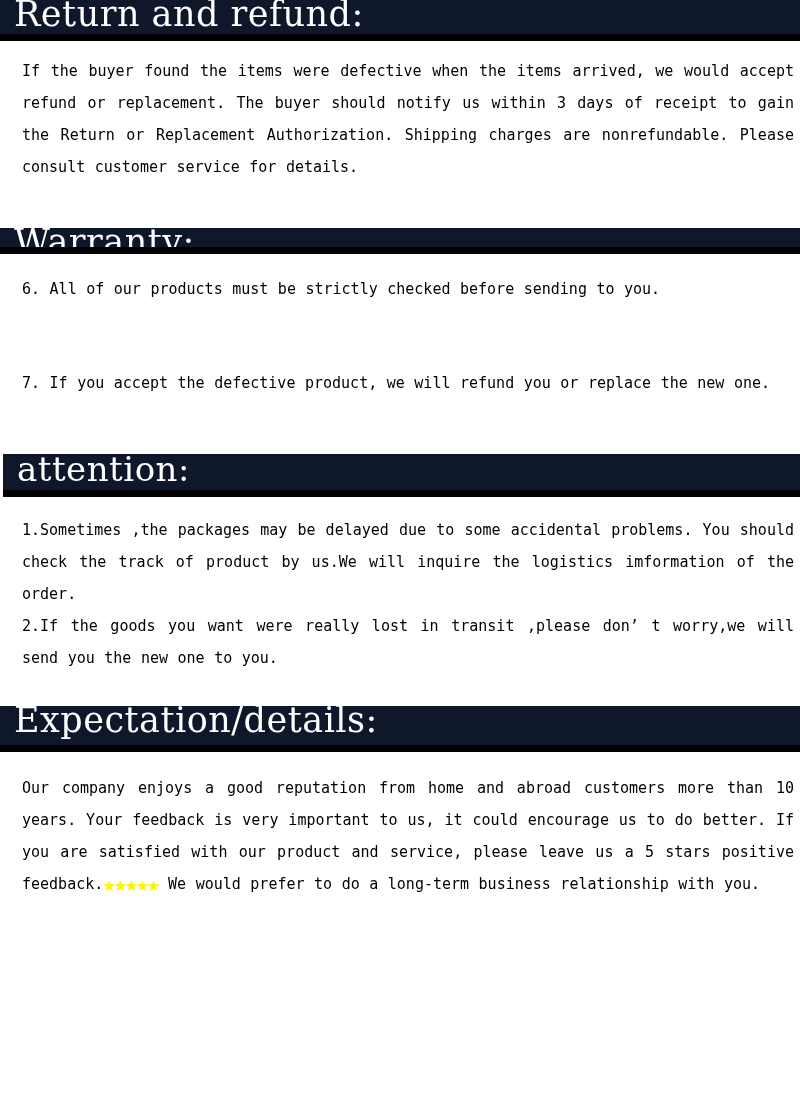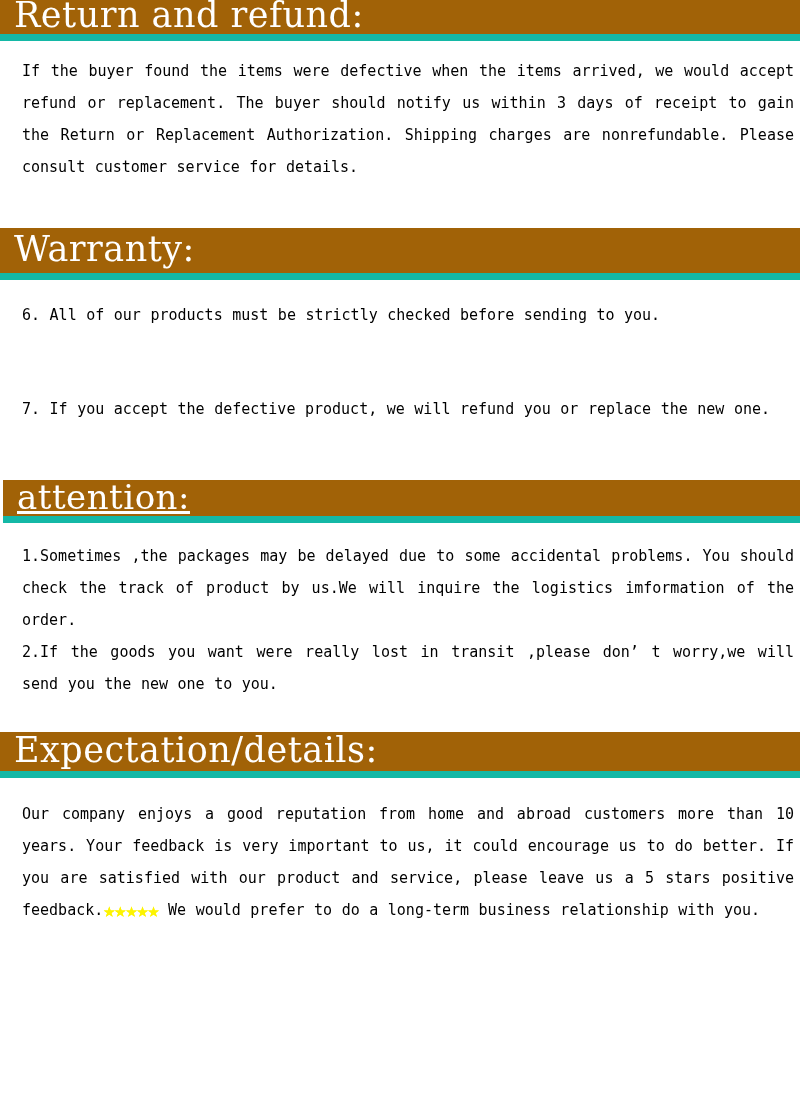--- a/index.html
+++ b/index.html
@@ -21,49 +21,49 @@
     width: 800px;
     height: 1113px;
     background: #ffffff;
   }
 
   
   .banner {
     position: relative;
     width: 100%;
     box-sizing: border-box;
-    background: #a16207;
-    border-bottom: 7px solid #14b8a6;
+    background: #0f172a;
+    border-bottom: 7px solid #000000;
     padding: 0 0 0 14px;
     display: flex;
-    align-items: center;
+    align-items: flex-start;
     overflow: hidden;
   }
   .banner.indent-left {
     margin-left: 3px;
     width: 797px;
   }
   .banner-title {
     color: #ffffff;
     font-family: "DejaVu Serif", "Liberation Serif", serif;
     font-weight: 400;
     letter-spacing: 0.5px;
     white-space: nowrap;
     line-height: 1;
   }
 
   
   .banner-return      { height: 41px; }
   .banner-return .banner-title      { font-size: 35px; margin-top: -3px; }
 
-  .banner-warranty    { height: 52px; }
+  .banner-warranty    { height: 26px; }
   .banner-warranty .banner-title    { font-size: 35px; margin-top: -3px; }
 
   .banner-attention   { height: 43px; }
-  .banner-attention .banner-title   { font-size: 34px; margin-top: -2px; text-decoration: underline; }
+  .banner-attention .banner-title   { font-size: 34px; margin-top: -2px; }
 
   .banner-expectation { height: 46px; }
   .banner-expectation .banner-title { font-size: 35px; margin-top: -3px; }
 
   
   .body-block {
     padding: 0 6px 0 22px;
   }
   .para {
     font-family: "DejaVu Sans Mono", "Liberation Mono", monospace;

